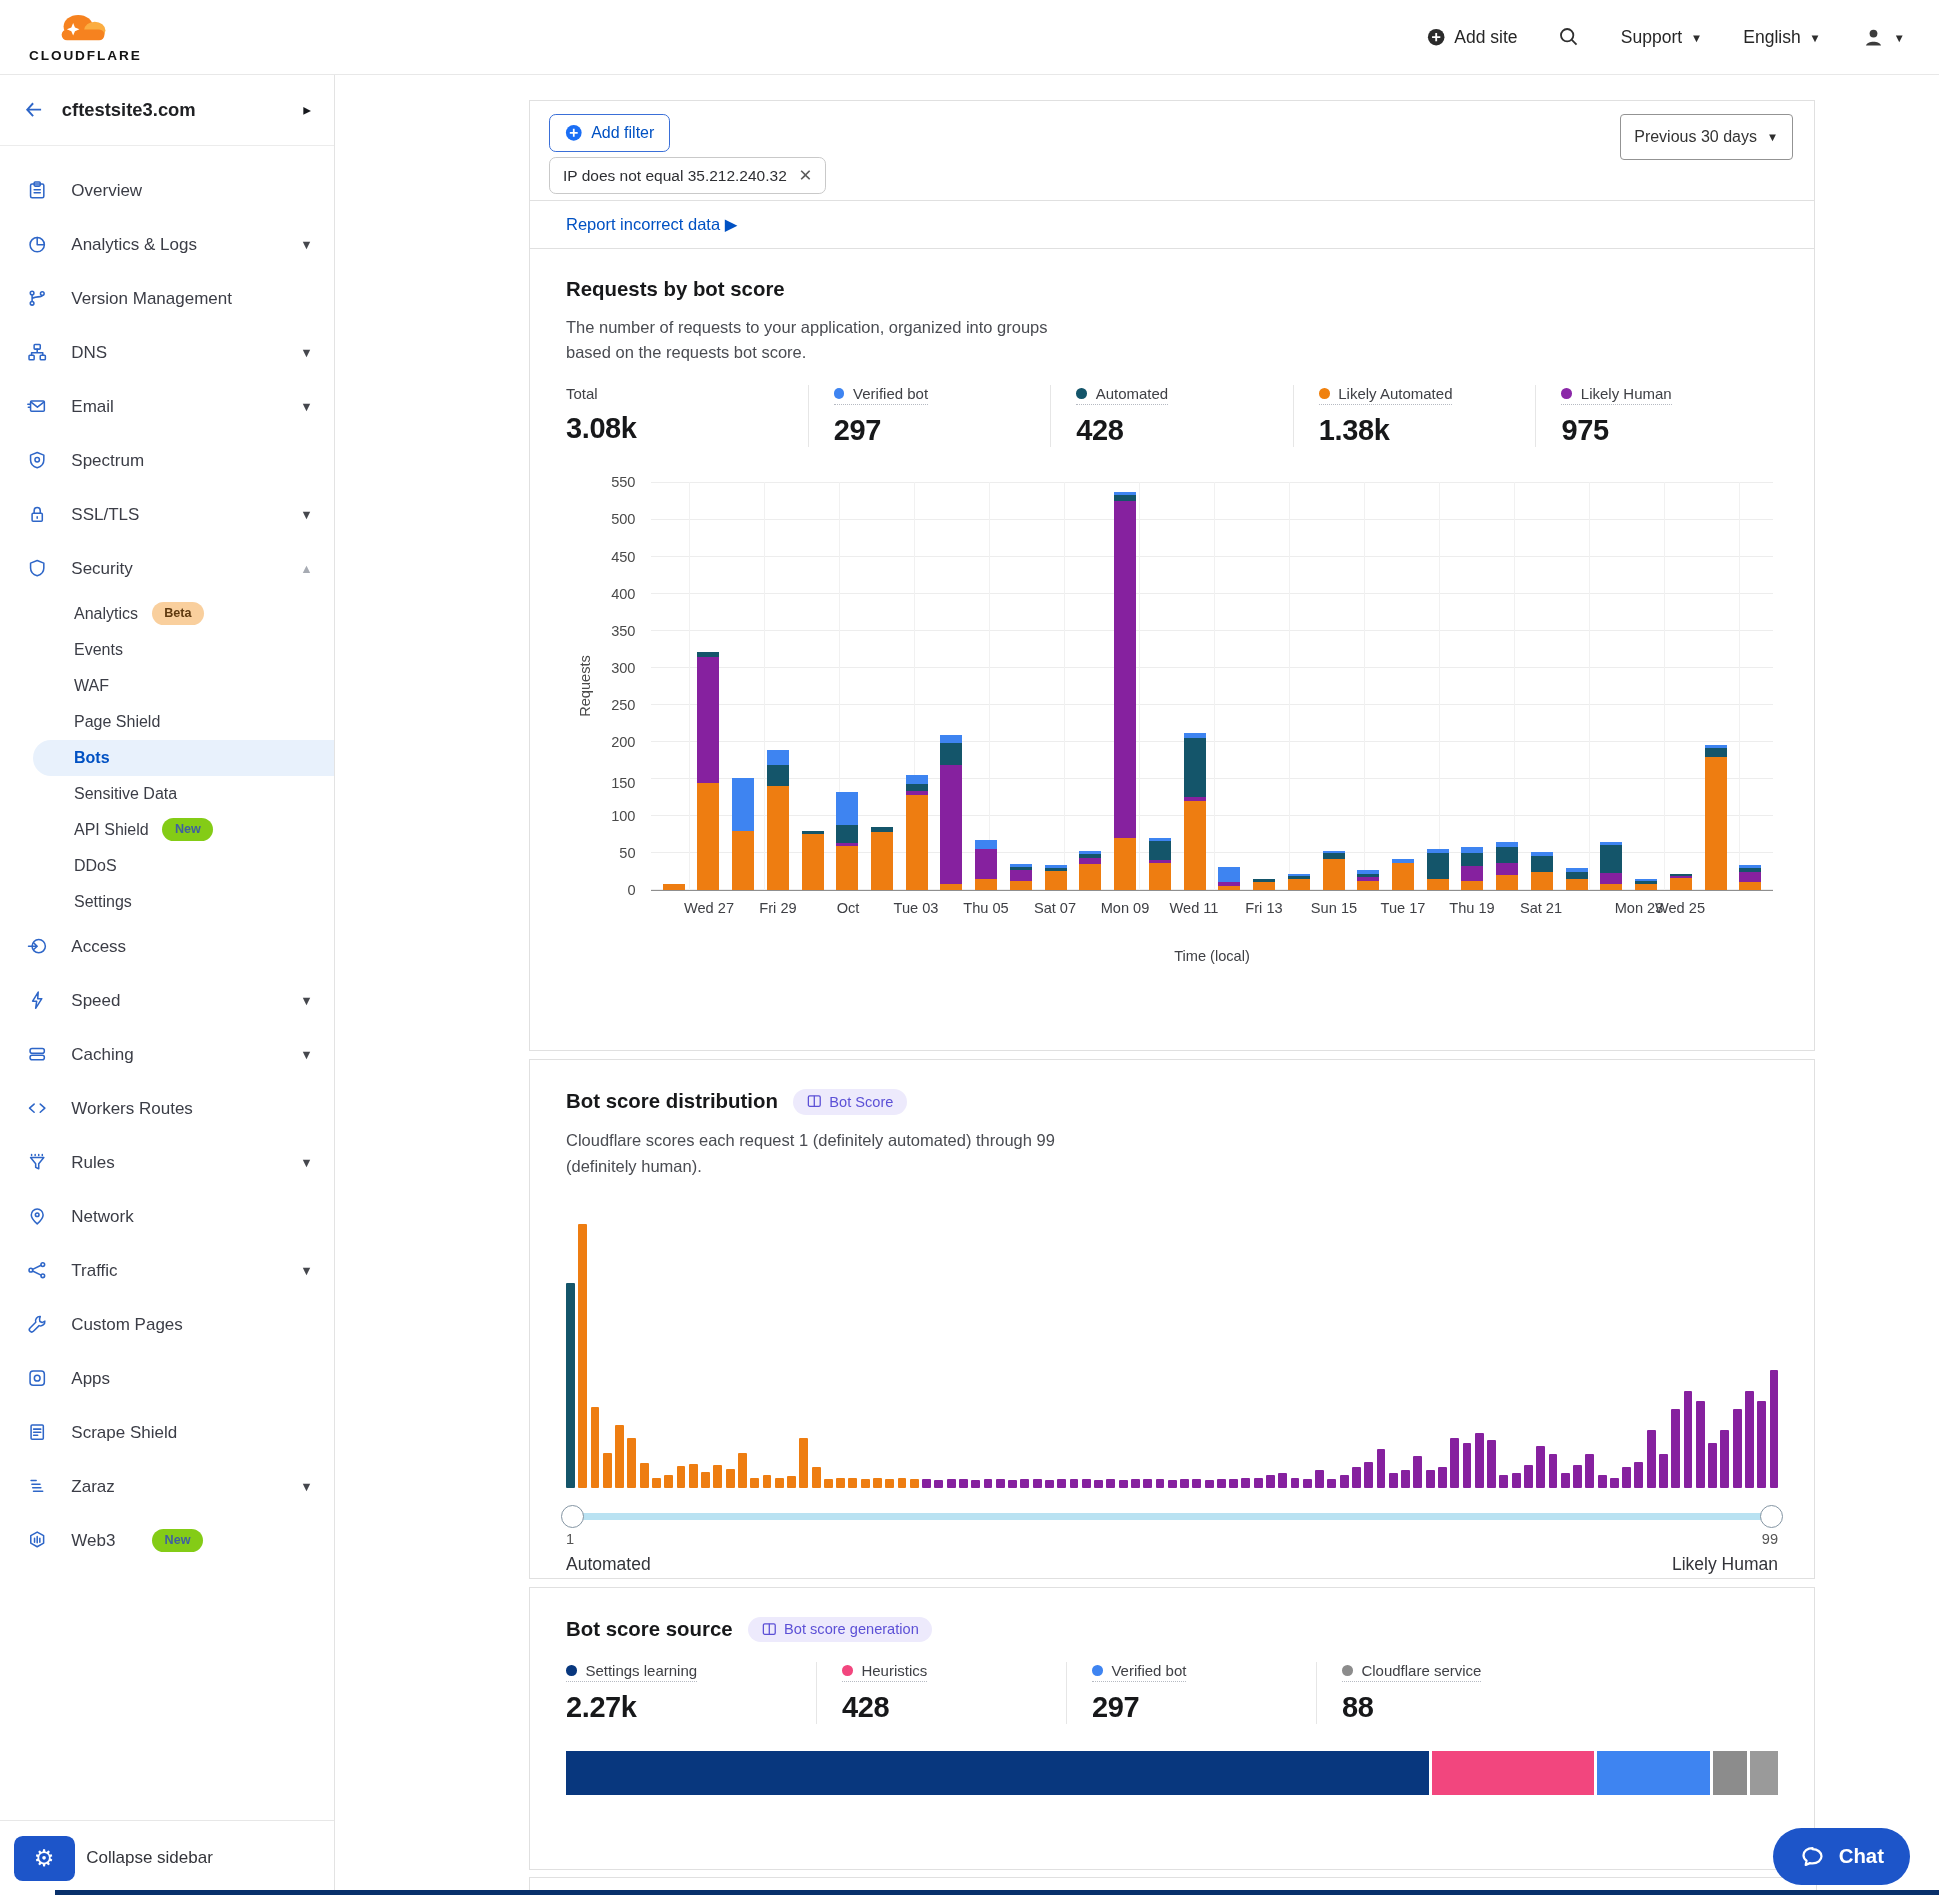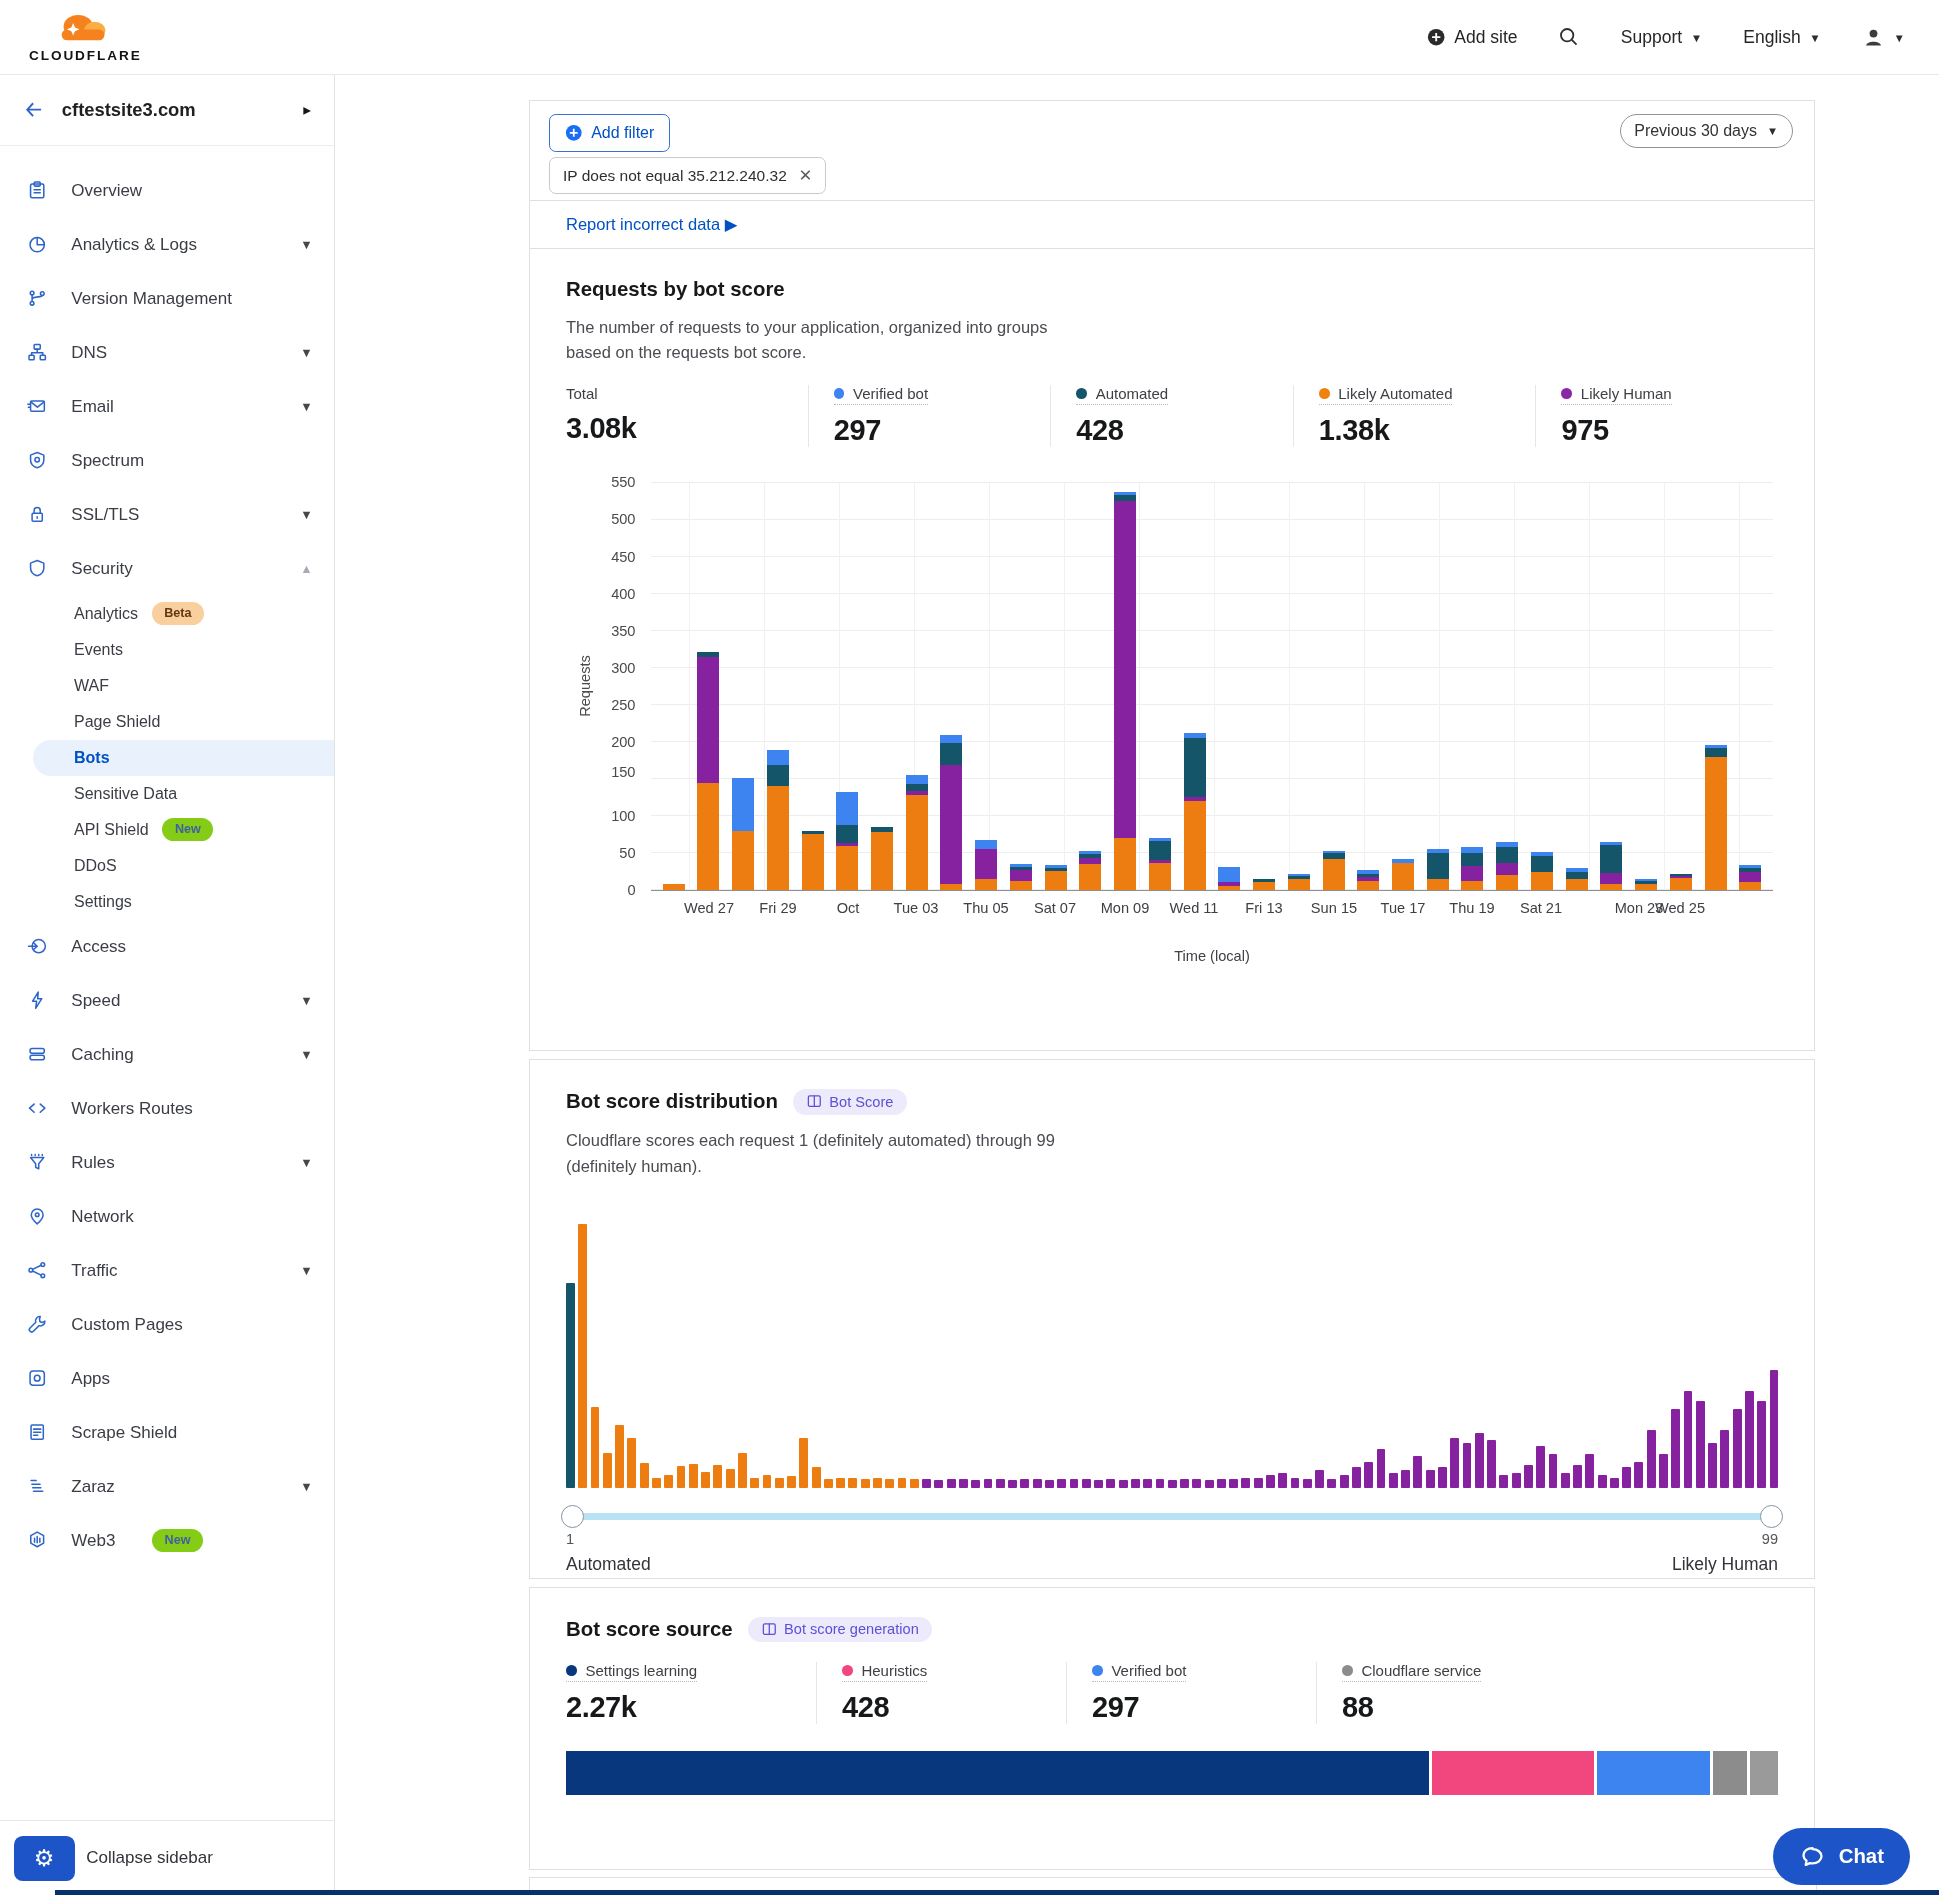--- a/index.html
+++ b/index.html
@@ -48,22 +48,22 @@
   .card{background:#fff;border:1px solid #e0e0e0;box-sizing:border-box;width:1286px}
   .card + .card{margin-top:-1px}
   .gap{margin-top:7.8px !important}
   .toolbar{position:relative;height:101px}
   .addfilter{position:absolute;top:12.6px;left:19.4px;height:38px;display:flex;align-items:center;gap:8.7px;
     border:1px solid #3a6fd8;border-radius:6.8px;background:#fff;color:#0051c3;font-size:16px;
     padding:0 14.6px;cursor:pointer}
   .chip{position:absolute;top:56px;left:19.4px;height:35px;display:flex;align-items:center;gap:11.6px;
     border:1px solid #c9c9c9;border-radius:6.8px;background:#fff;color:#2e2f33;font-size:15.5px;padding:0 12.6px}
   .chip .x{color:#5c5c5c;font-size:16.5px;cursor:pointer}
-  .prev30{position:absolute;top:12.6px;right:21.3px;height:34px;display:flex;align-items:center;gap:9.7px;
-    border:1px solid #939393;border-radius:17px;background:#fff;color:#333;font-size:16px;
+  .prev30{position:absolute;top:12.6px;right:21.3px;height:46px;display:flex;align-items:center;gap:9.7px;
+    border:1px solid #939393;border-radius:4px;background:#fff;color:#333;font-size:16px;
     padding:0 13.6px;cursor:pointer}
   .report-row{height:49px;display:flex;align-items:center;padding:0 36px}
   .link{color:#0051c3;font-size:16.5px;cursor:pointer}
   .panel{padding:29px 36px;overflow:hidden}
   .panel.p1{height:803px}
   .panel.p2{height:520px}
   .panel.p3{height:283px}
   .ptitle-row{display:flex;align-items:center;gap:15.5px}
   .ptitle{font-size:20.4px;font-weight:700;color:#17181a}
   .pill-badge{display:inline-flex;align-items:center;gap:7.8px;background:#edeafc;color:#5c50d6;
@@ -449,21 +449,21 @@
             <span class="dot" style="background: rgb(139, 40, 168);"></span>
             <span>Likely Human</span>
           </span><div class="stat-value">975</div></div>
       </div>
     <div class="chartwrap">
       <div class="yaxis" id="req-yaxis">
         <span class="ylab">Requests</span>
       <span class="ytick" style="bottom: 0px;">0</span>
           <span class="ytick" style="bottom: 37px;">50</span>
           <span class="ytick" style="bottom: 74px;">100</span>
-          <span class="ytick" style="bottom: 118px; margin-left: 10px;">150</span>
+          <span class="ytick" style="bottom: 107px; margin-left: 10px;">150</span>
           <span class="ytick" style="bottom: 148px;">200</span>
           <span class="ytick" style="bottom: 185px;">250</span>
           <span class="ytick" style="bottom: 222px;">300</span>
           <span class="ytick" style="bottom: 259px;">350</span>
           <span class="ytick" style="bottom: 296px;">400</span>
           <span class="ytick" style="bottom: 333px;">450</span>
           <span class="ytick" style="bottom: 371px;">500</span>
           <span class="ytick" style="bottom: 408px;">550</span>
         </div>
       <div class="plot">

